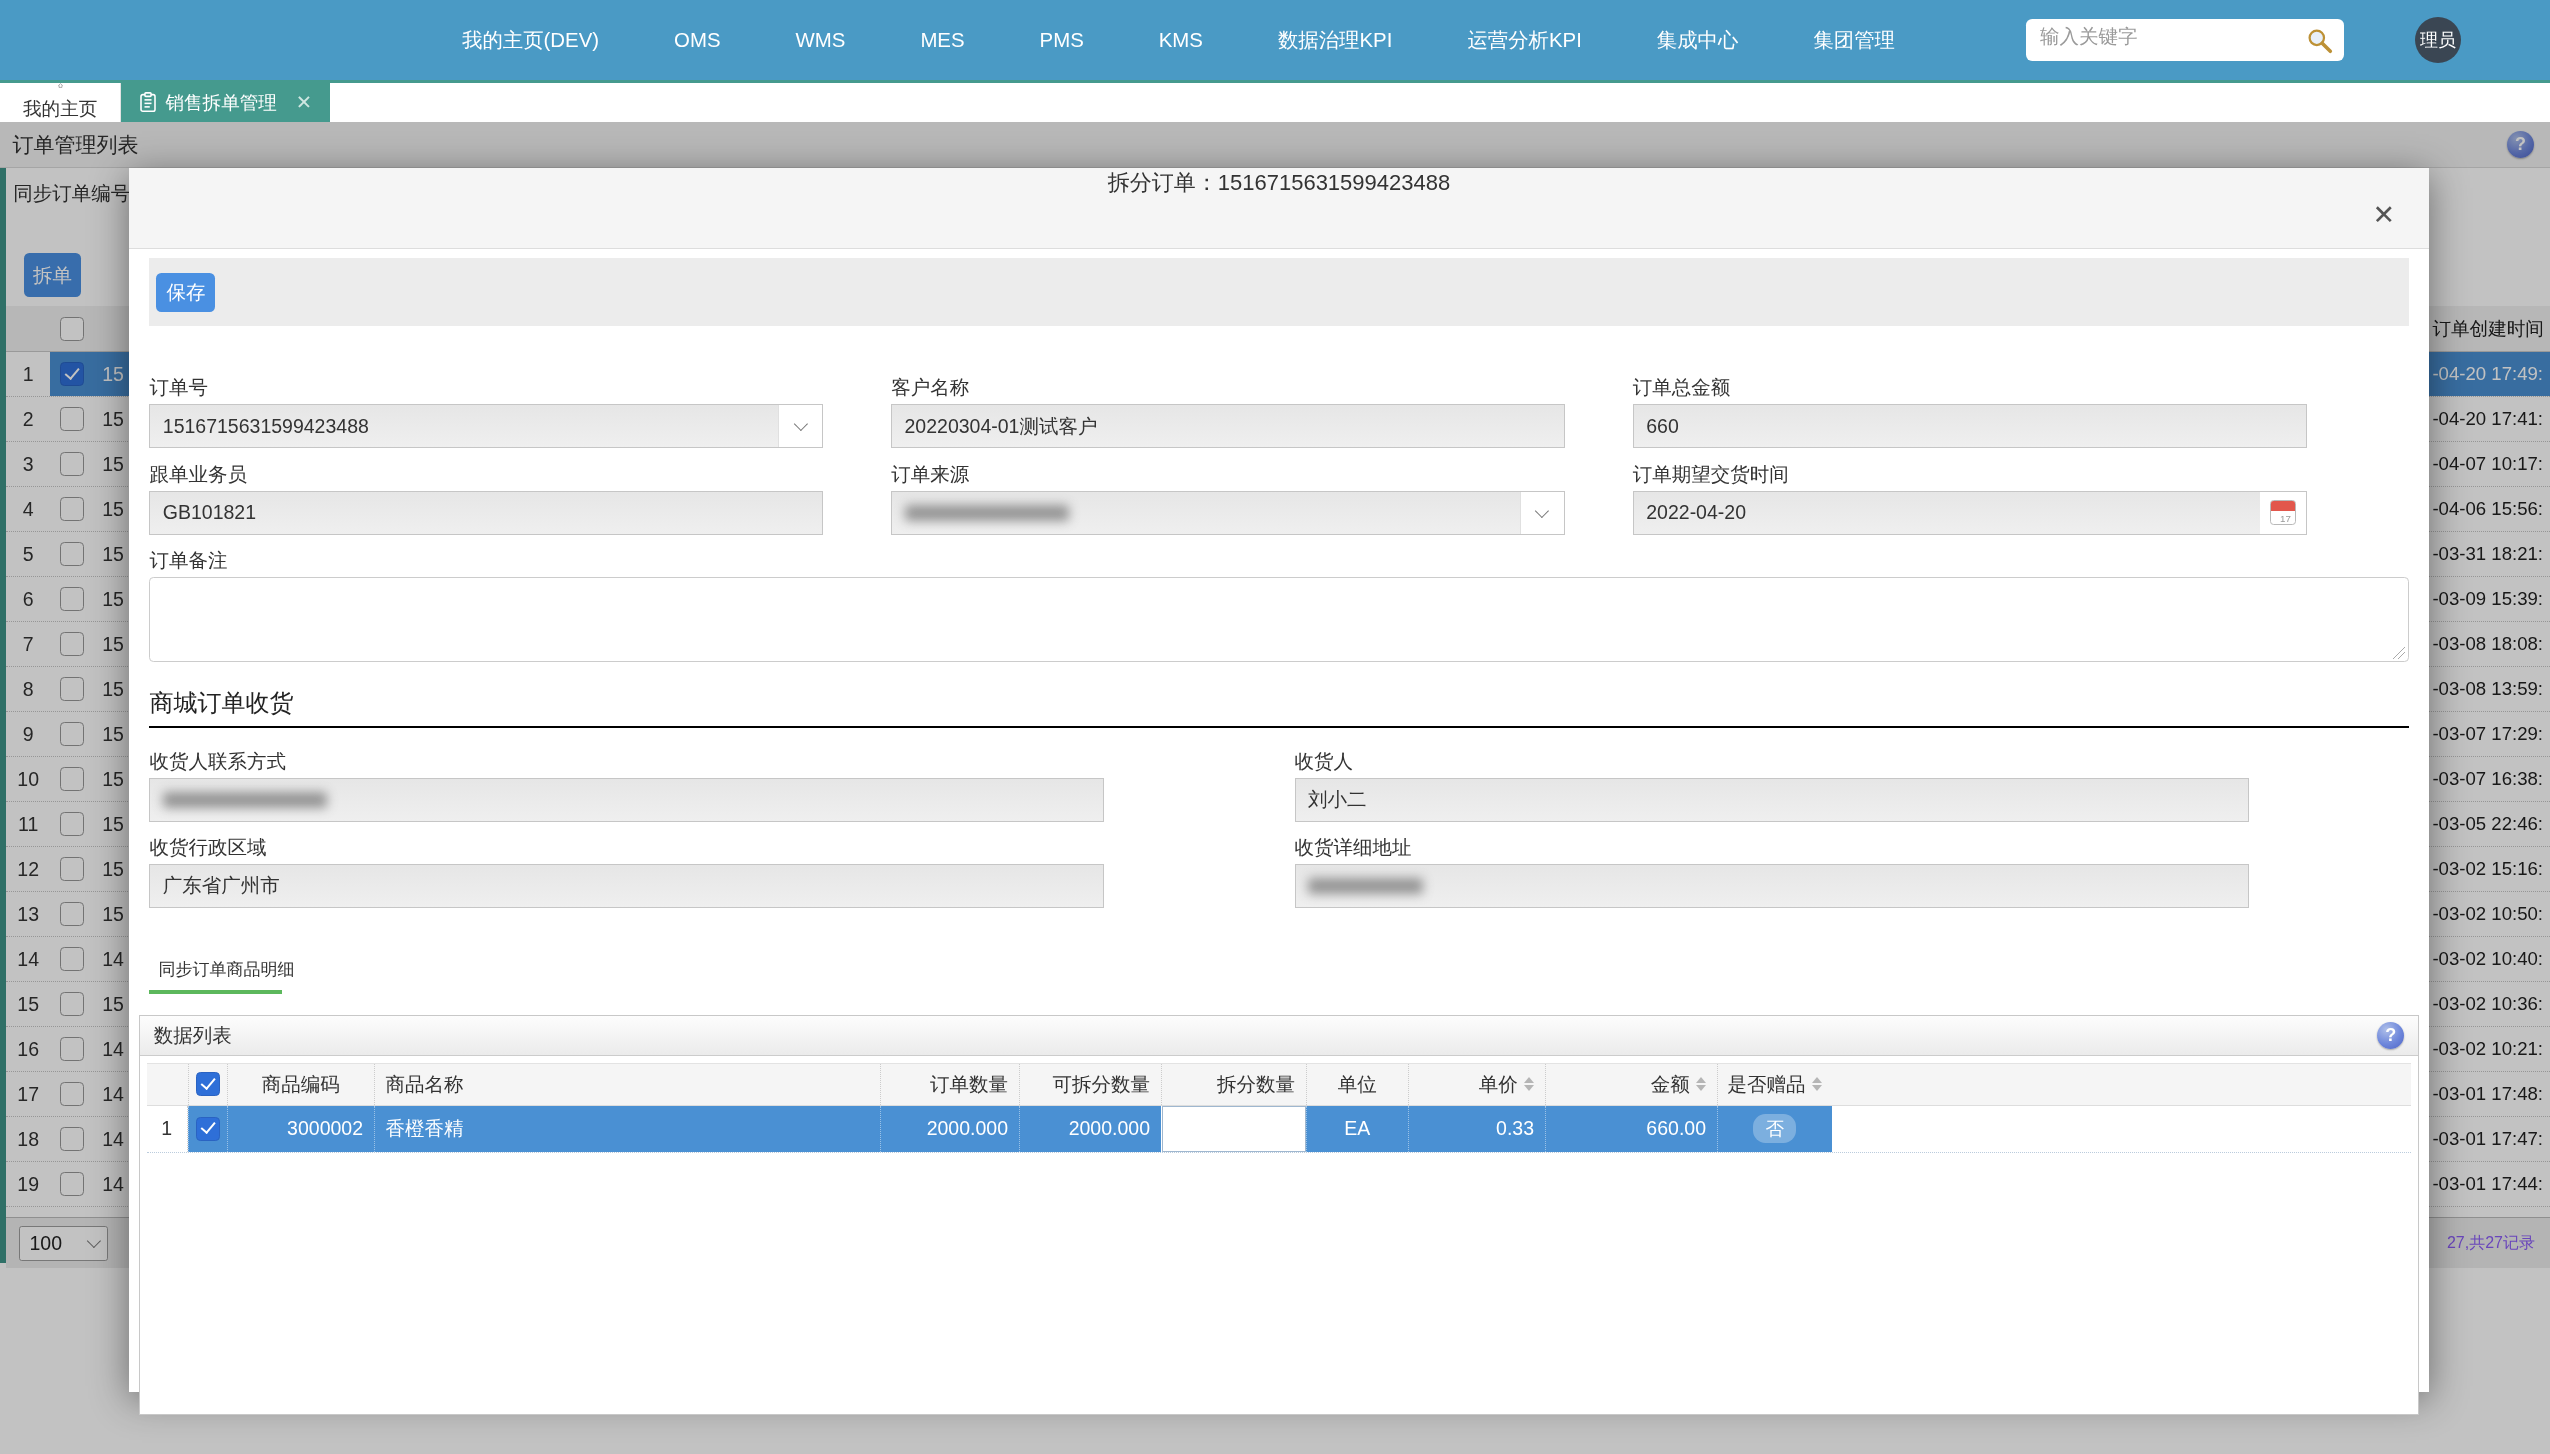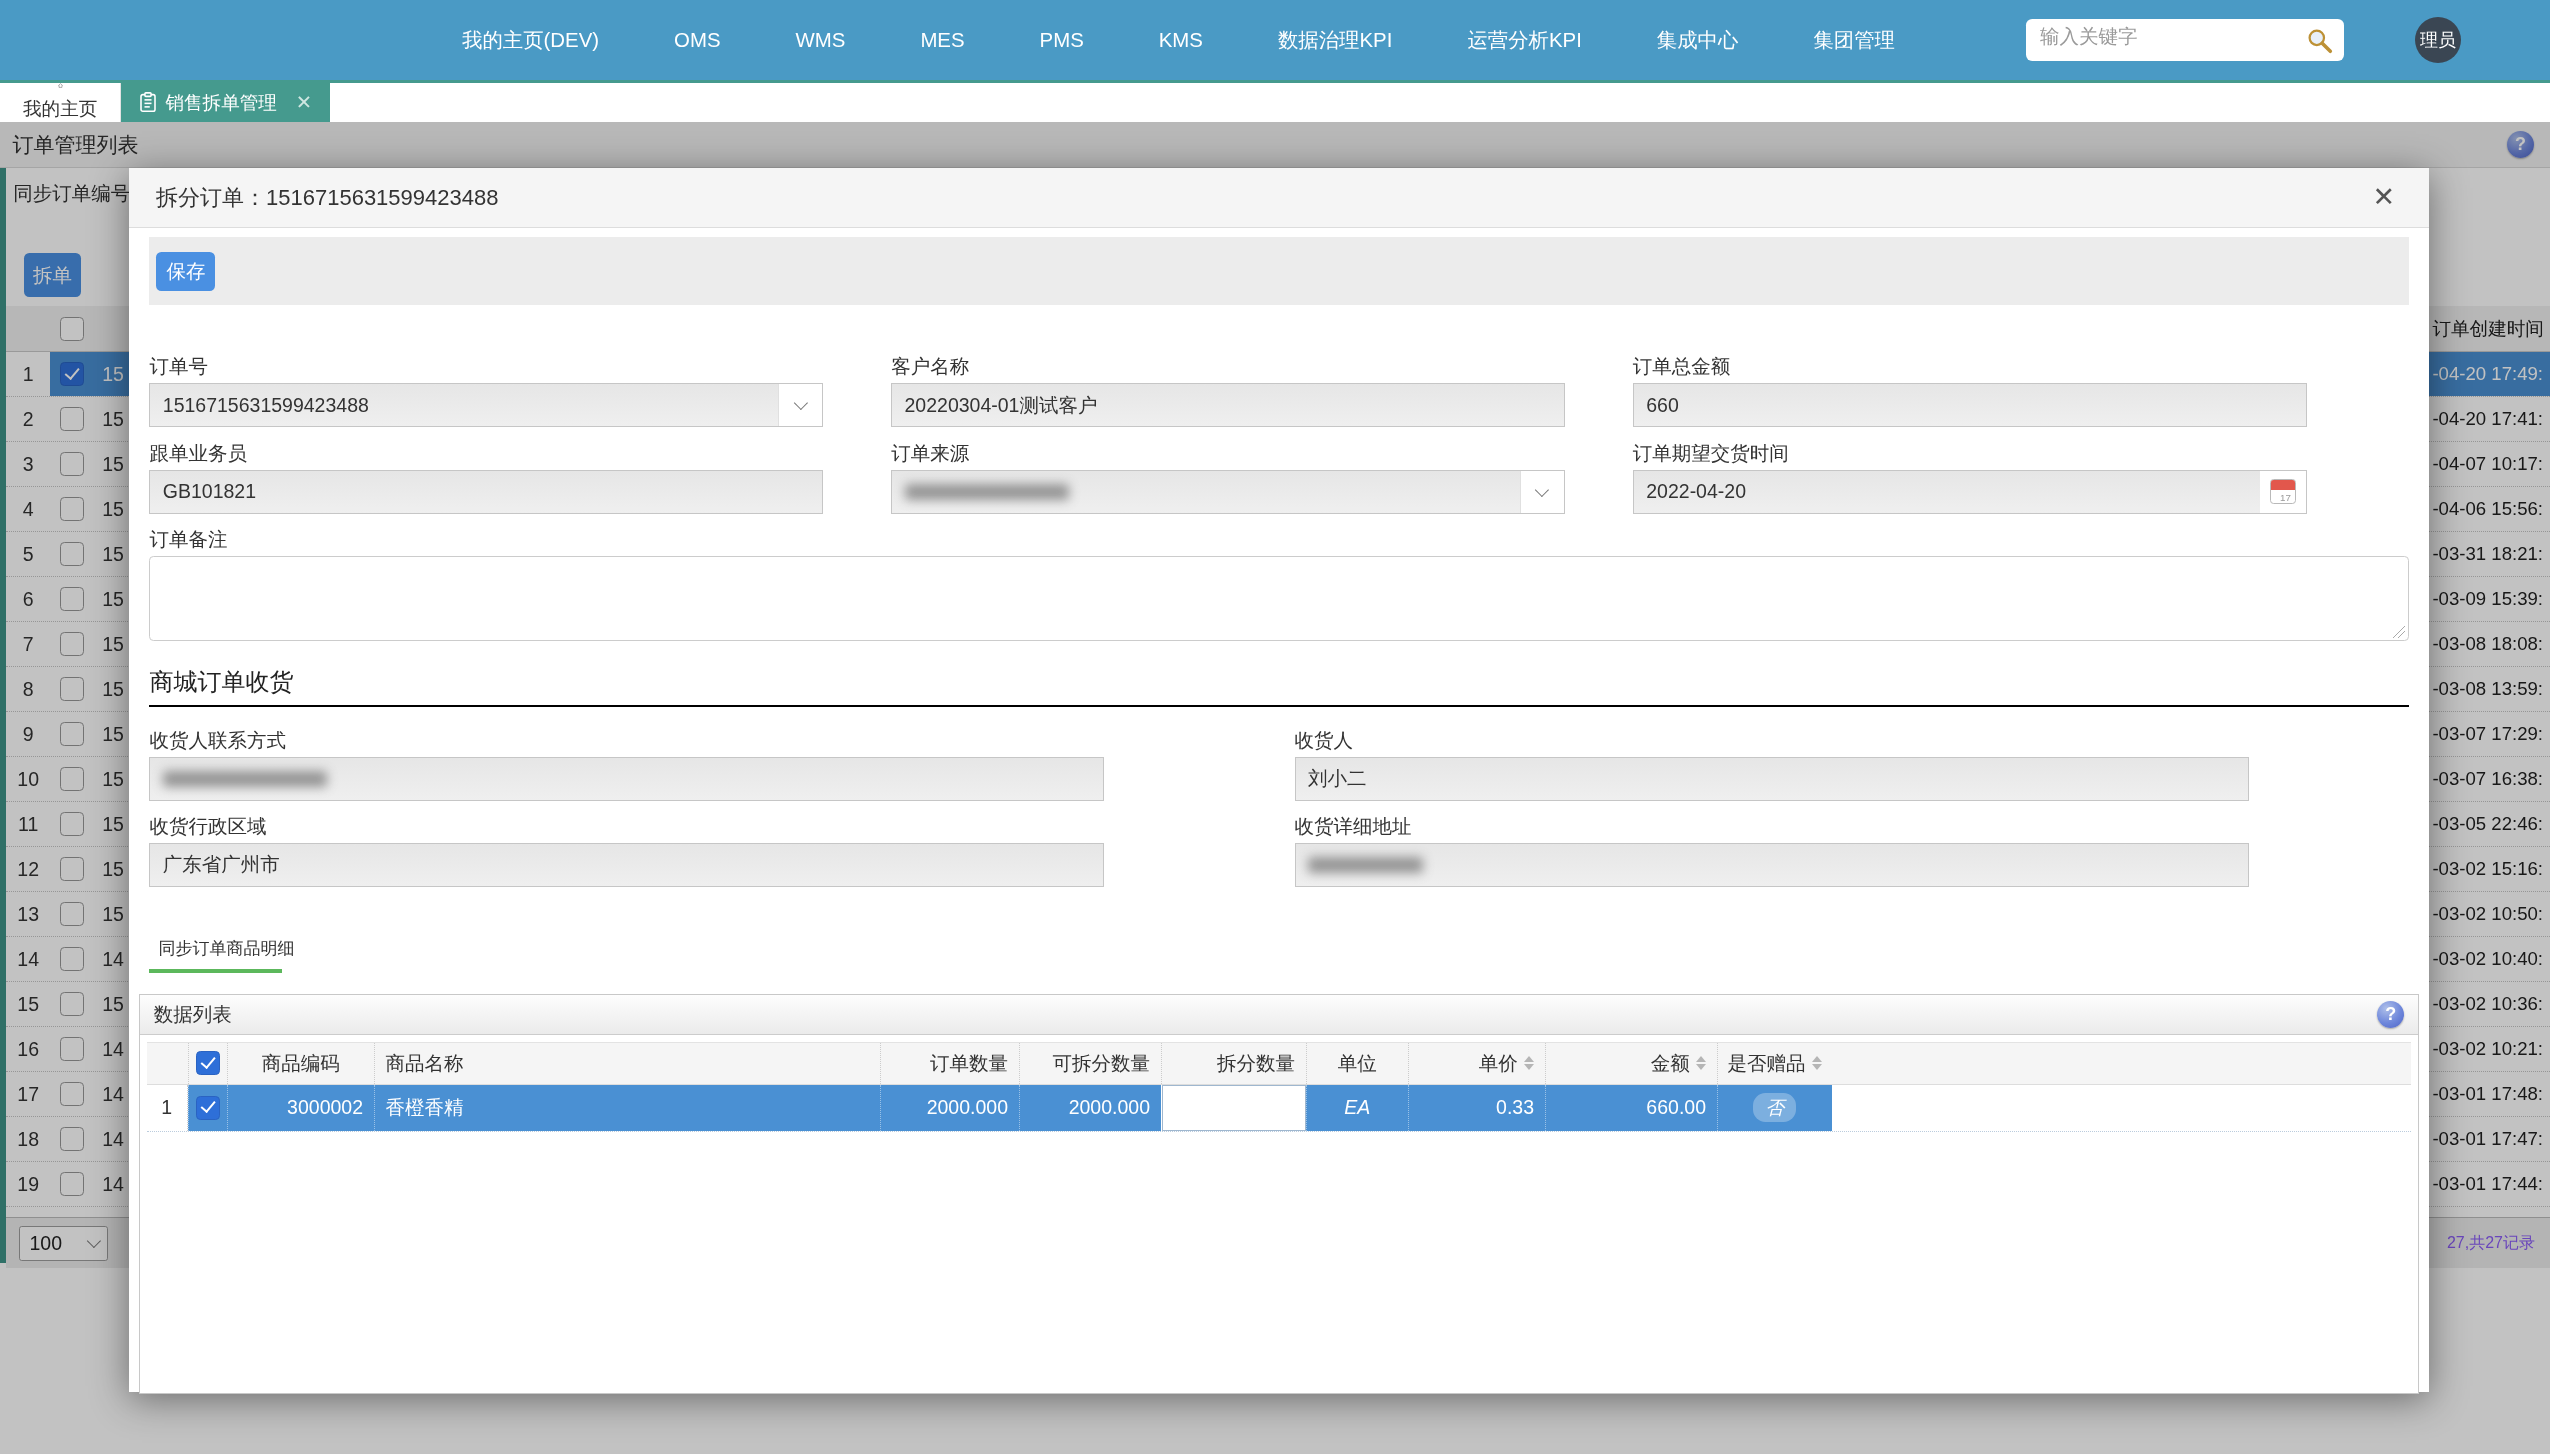--- a/index.html
+++ b/index.html
@@ -72,22 +72,22 @@
             justify-content:space-between; cursor:pointer; }
   .chev { width:9.8px; height:9.8px; border:solid #777; border-width:0 1.8px 1.8px 0; transform:rotate(45deg);
             margin-top:-4.4px; }
   .records { margin-left:auto; font-size:16px; color:#8b5cf6; white-space:nowrap; padding-right:15px; }
 
   .overlay { position:absolute; top:122px; left:0; right:0; bottom:0; background:rgba(0,0,0,0.24); z-index:30; }
 
   
   .modal { position:absolute; left:129px; top:168px; width:2300px; height:1224px; background:#fff; z-index:40;
             box-shadow:0 7px 36px rgba(0,0,0,.45); }
-  .modal-header { height:60px; background:#f5f5f5; border-bottom:0.9px solid #ddd; display:flex; align-items:center;
-            padding:0 27px; }
+  .modal-header { height:81px; background:#f5f5f5; border-bottom:0.9px solid #ddd; display:flex; align-items:center;
+            padding:0 27px;flex-direction:column; }
   .modal-title { font-size:22px; color:#333; }
   .modal-close { margin-left:auto; font-size:27px; color:#555; cursor:pointer; line-height:1; padding:3.6px 7px; }
   .modal-body { padding:0 20.4px; }
   .section-title { font-size:24px; color:#222; margin:25px 0 7px; padding-bottom:7px; border-bottom:2.7px solid #000; }
   .toolbar { margin-top:9px; background:#ececec; height:68px; display:flex; align-items:center; padding:0 7px; }
   .save-btn { width:59px; height:39px; font-size:19.5px; }
 
   .form3 { display:grid; grid-template-columns:1fr 1fr 1fr; column-gap:68px; margin-right:102px;margin-top:36px; }
   .form2 { display:grid; grid-template-columns:1fr 1fr; column-gap:191px; margin-right:160px; }
   .f-label { font-size:19.5px; color:#333; margin:12.4px 0 7px; height:23px; }
@@ -126,21 +126,21 @@
   .dg-head > div:first-child { border-left:none; }
   .dg-head .c { justify-content:center; } .dg-head .r { justify-content:flex-end; } .dg-head .l { justify-content:flex-start; }
   .sort { display:inline-flex; flex-direction:column; gap:2.7px; margin-left:6.2px; }
   .sort i { width:0; height:0; border-left:5.3px solid transparent; border-right:5.3px solid transparent; display:block; }
   .sort .up { border-bottom:6.2px solid #b5b5b5; }
   .sort .dn { border-top:6.2px solid #b5b5b5; }
   .dg-row { height:47px; border-bottom:0.9px dotted #bcd; }
   .dg-row > div { display:flex; align-items:center; font-size:19.5px; color:#fff; background:#4a90d3;
             border-left:0.9px dotted rgba(255,255,255,.45); padding:0 10.7px; white-space:nowrap; overflow:hidden; }
   .dg-row .numcell { background:#fff; color:#333; justify-content:center; border-left:none; border-right:0.9px dotted #ccc; }
-  .dg-row .c { justify-content:center;font-style:italic; } .dg-row .r { justify-content:flex-end; }
+  .dg-row .c { justify-content:center; } .dg-row .r { justify-content:flex-end; }
   .dg-row .fill, .dg-head .fill { background:transparent; border-left:none; }
   .dg-head .fill { background:#f5f5f5; }
   .dg-row .fill { background:#fff; }
   .split-cell { background:#fff !important; padding:0 !important; }
   .split-cell input { width:100%; height:100%; border:0.9px solid #9fb7cf; outline:none; font-size:19.5px;
             font-family:inherit; padding:0 7px; text-align:right; }
   .badge { background:rgba(255,255,255,.28); border-radius:12.4px; padding:1.8px 12.4px; font-size:18.6px; }
 </style>
 </head>
 <body>

